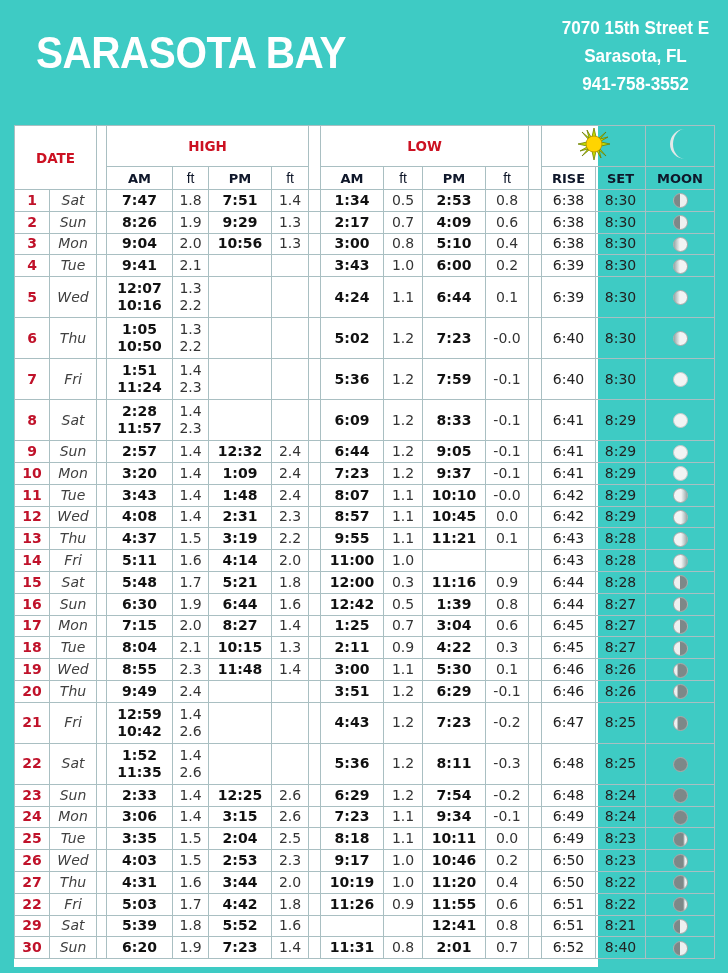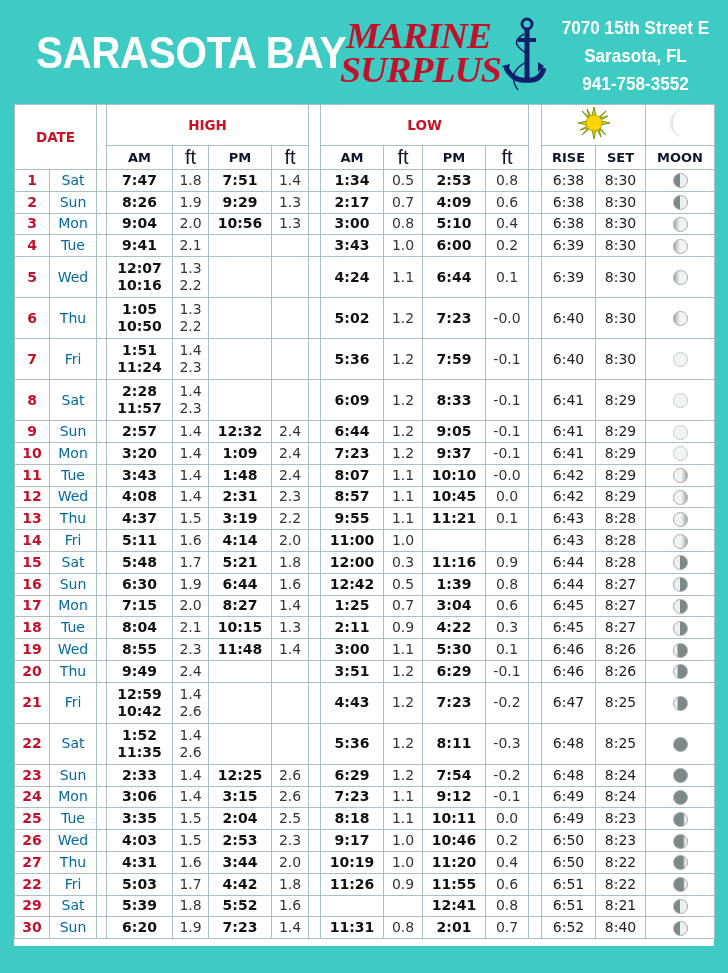--- a/index.html
+++ b/index.html
@@ -8,55 +8,42 @@
 
   .header { position: absolute; left: 0; top: 0; width: 728px; height: 108px; }
   .title { position: absolute; left: 36px; top: 28px; font-family: "Liberation Sans", sans-serif; font-weight: bold; font-size: 44px; color: #ffffff; letter-spacing: -0.5px; transform: scaleX(0.92); transform-origin: left center; white-space: nowrap; }
   .logo { position: absolute; left: 340px; top: 16px; width: 210px; height: 80px; }
   .logo-line { position: absolute; font-family: "Liberation Serif", serif; font-weight: bold; font-style: italic; font-size: 36px; color: #c0122a; letter-spacing: -1px; line-height: 36px; transform: scaleX(1.05); transform-origin: left center; }
   .logo-line.l1 { left: 6px; top: 2px; }
   .logo-line.l2 { left: 0px; top: 36px; }
   .anchor { position: absolute; left: 160px; top: 0px; }
   .address { position: absolute; left: 553px; top: 14px; width: 165px; text-align: center; font-family: "Liberation Sans", sans-serif; font-weight: bold; color: #ffffff; font-size: 19px; line-height: 28px; transform: scaleX(0.9); transform-origin: center; }
 
-  .tbl-wrap { position: absolute; left: 14px; top: 104px; width: 700px; height: 842px; background: #ffffff; }
+  .tbl-wrap { position: absolute; left: 14px; top: 125px; width: 584px; height: 842px; background: #ffffff; }
   table { border-collapse: collapse; width: 700px; table-layout: fixed; }
   td, th { border: 1.5px solid #a9bfc2; text-align: center; vertical-align: middle; padding: 0; }
   th { font-weight: bold; }
   .h1 th { height: 41px; }
   .h2 th { height: 23px; color: #0f172a; font-size: 13px; }
-  .h2 th.ft { font-weight: normal; font-family: "Liberation Sans", sans-serif; font-size: 20px; }
+  .h2 th.ft { font-weight: normal; font-family: "Liberation Sans", sans-serif; font-size: 14px; }
   .grp { color: #cc1122; font-size: 13.5px; }
   .gap { background: #ffffff; }
   td { font-size: 14px; color: #222; height: 21.8px; line-height: 17px; }
   td.dnum { color: #c0122a; font-weight: bold; }
-  td.dday { color: #0369a1; font-family: "DejaVu Sans", sans-serif; }
+  td.dday { color: #404040; font-family: "DejaVu Sans", sans-serif; font-style: italic; }
   td.tm { font-weight: bold; color: #111; }
   td.ht { color: #333; }
   tr.tall td { height: 41px; }
   .moon-ico { display: inline-block; width: 15px; height: 15px; border-radius: 50%; vertical-align: middle; border: 1px solid #aaa; }
 </style>
 </head>
 <body>
 
 <div class="header">
   <div class="title">SARASOTA BAY</div>
-  <div class="logo">
-    <div class="logo-line l1">MARINE</div>
-    <div class="logo-line l2">SURPLUS</div>
-    <svg class="anchor" width="46" height="80" viewBox="0 0 46 80">
-      <circle cx="27" cy="8" r="5" fill="none" stroke="#0f1f6b" stroke-width="3"></circle>
-      <path d="M27 13 L27 62" stroke="#0f1f6b" stroke-width="5"></path>
-      <path d="M18 24 L36 24" stroke="#0f1f6b" stroke-width="4"></path>
-      <path d="M6 52 Q14 66 27 64 Q40 66 44 52" fill="none" stroke="#0f1f6b" stroke-width="5"></path>
-      <path d="M2 50 L10 48 L8 56 Z" fill="#0f1f6b"></path>
-      <path d="M44 50 L38 46 L38 56 Z" fill="#0f1f6b"></path>
-      <path d="M24 18 Q10 26 22 34 Q34 42 20 50 Q8 60 18 74" fill="none" stroke="#0f1f6b" stroke-width="1.5"></path>
-    </svg>
-  </div>
   <div class="address">
     <div>7070 15th Street E</div>
     <div>Sarasota, FL</div>
     <div>941-758-3552</div>
   </div>
 </div>
 
 <div class="tbl-wrap">
   <table>
     <colgroup>
@@ -651,21 +638,21 @@
             <div>3:06</div>
           </td>
           <td class="ht">
             <div>1.4</div>
           </td>
           <td class="tm">3:15</td>
           <td class="ht">2.6</td>
           <td class="gap"></td>
           <td class="tm">7:23</td>
           <td class="ht">1.1</td>
-          <td class="tm">9:12</td>
+          <td class="tm">9:34</td>
           <td class="ht">-0.1</td>
           <td class="gap"></td>
           <td>6:49</td>
           <td>8:24</td>
           <td><span class="moon-ico" style="background:#7d8888"></span></td>
         </tr>
         <tr>
           <td class="dnum">25</td>
           <td class="dday">Tue</td>
           <td class="gap"></td>

